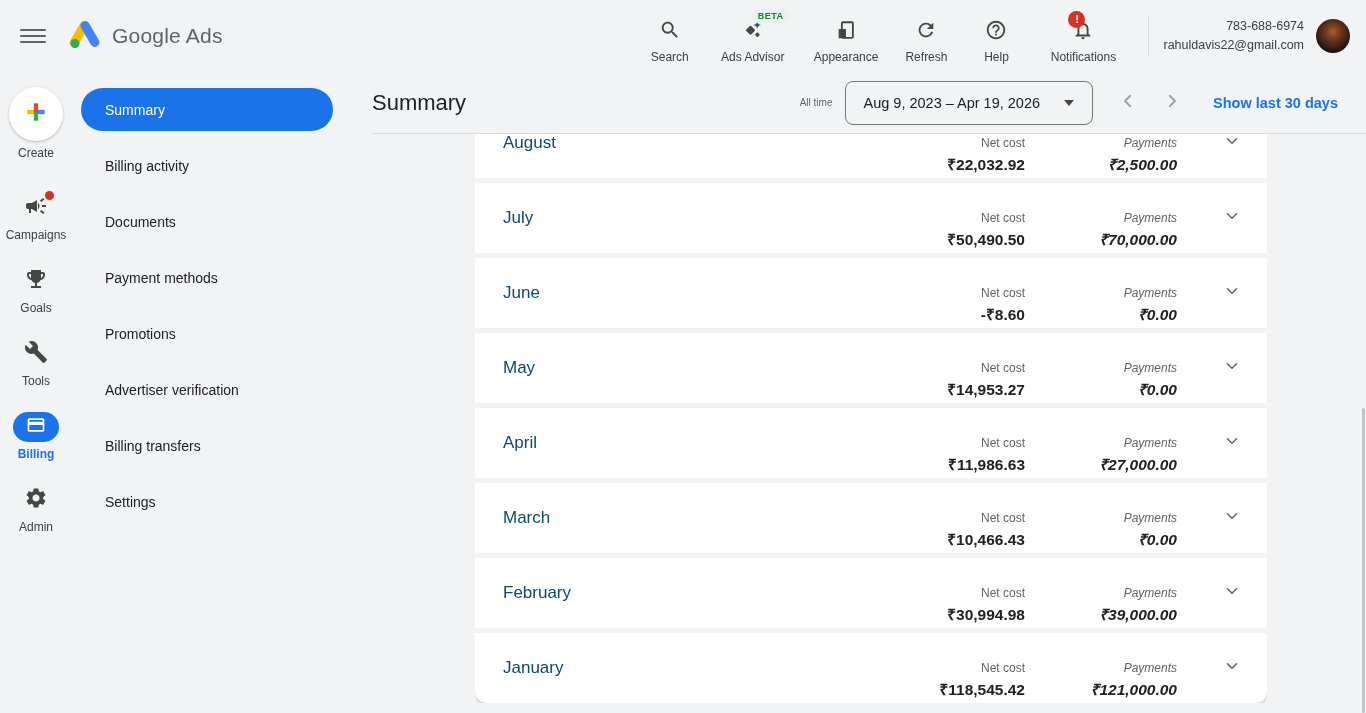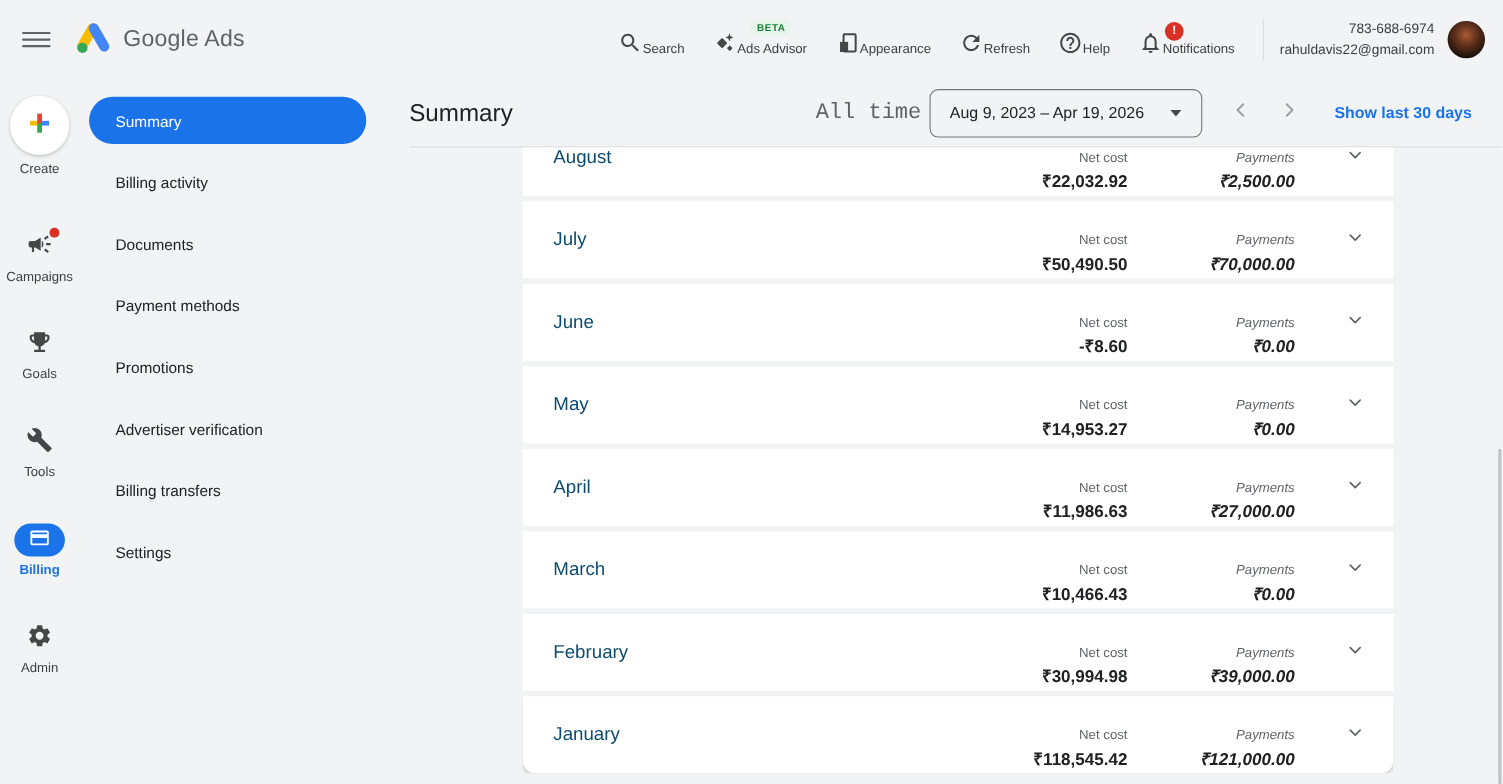--- a/index.html
+++ b/index.html
@@ -8,52 +8,52 @@
     font-family:"Liberation Sans", sans-serif;
     background:#f1f3f4; color:#202124; position:relative;
   }
   
   .topbar { height:72px; display:flex; align-items:center; padding:0 16px 0 20px; }
   .hamburger { width:26px; height:26px; display:flex; flex-direction:column; justify-content:center; gap:4px; cursor:pointer; }
   .hamburger span { display:block; height:2px; background:#5f6368; border-radius:1px; }
   .brand { display:flex; align-items:center; margin-left:22px; }
   .brand-name { font-size:21px; color:#5f6368; margin-left:10px; letter-spacing:.2px; }
   .topnav { display:flex; align-items:flex-start; margin-left:auto; gap:26px; padding-right:10px; }
-  .topnav-item { display:flex; flex-direction:row; align-items:center; position:relative; padding-top:10px; cursor:pointer; min-width:44px; }
+  .topnav-item { display:flex; flex-direction:column; align-items:center; position:relative; padding-top:10px; cursor:pointer; min-width:44px; }
   .topnav-item svg { width:22px; height:22px; }
   .topnav-label { font-size:12px; color:#3c4043; margin-top:5px; white-space:nowrap; }
   .beta-badge { position:absolute; top:0; left:34px; background:#e6f4ea; color:#188038; font-size:9px; font-weight:bold; letter-spacing:.5px; padding:2px 6px; border-radius:8px; }
   .alert-badge { position:absolute; top:2px; left:24px; width:17px; height:17px; border-radius:50%; background:#d93025; color:#fff; font-size:11px; font-weight:bold; display:flex; align-items:center; justify-content:center; }
   .acct-divider { width:1px; height:38px; background:#dadce0; margin:0 14px 0 16px; }
   .account { text-align:right; font-size:12.5px; color:#3c4043; line-height:1.55; }
   .avatar { width:34px; height:34px; border-radius:50%; margin-left:12px; flex:0 0 auto;
     background:radial-gradient(circle at 50% 38%, #a85a32 0%, #5c2f1b 38%, #1c110b 75%, #0a0706 100%); }
   
   .layout { display:flex; height:641px; }
-  .rail { width:72px; display:flex; flex-direction:column; align-items:center; padding-top:15px; flex:0 0 auto;gap:16px; }
+  .rail { width:72px; display:flex; flex-direction:column; align-items:center; padding-top:15px; flex:0 0 auto; }
   .create-btn { width:54px; height:54px; background:#fff; border-radius:50%; box-shadow:0 1px 3px rgba(60,64,67,.3); display:flex; align-items:center; justify-content:center; cursor:pointer; }
   .rail-label { font-size:12px; color:#3c4043; margin-top:5px; }
   .rail-item { display:flex; flex-direction:column; align-items:center; cursor:pointer; margin-top:24px; }
   .rail-item.first-group { margin-top:33px; }
   .rail-icon { height:30px; display:flex; align-items:center; justify-content:center; position:relative; }
   .rail-icon svg { width:24px; height:24px; }
   .red-dot { position:absolute; top:-2px; right:-6px; width:9px; height:9px; border-radius:50%; background:#d93025; }
   .rail-pill { width:46px; height:30px; background:#1a73e8; border-radius:15px; display:flex; align-items:center; justify-content:center; }
   .rail-pill svg { width:20px; height:20px; }
   .rail-item.active .rail-label { color:#1a73e8; font-weight:bold; }
   
   .subnav { width:300px; flex:0 0 auto; padding:16px 0 0 9px; }
   .subnav-item { width:252px; height:43px; display:flex; align-items:center; padding-left:24px; font-size:14px; color:#202124; border-radius:22px; margin-bottom:13px; cursor:pointer; }
   .subnav-item.active { background:#1a73e8; color:#fff; }
   
   .main { flex:1; display:flex; flex-direction:column; min-width:0; }
   .main-header { height:61px; display:flex; align-items:center; padding-right:28px; }
   .page-title { font-size:22px; color:#202124; }
   .header-right { margin-left:auto; display:flex; align-items:center; }
-  .range-label { font-size:20px; color:#5f6368; margin-right:7px;font-family:Liberation Mono, monospace; }
+  .range-label { font-size:10px; color:#5f6368; margin-right:12px; }
   .date-box { height:44px; border:1px solid #747775; border-radius:8px; background:transparent; display:flex; align-items:center; padding:0 18px 0 18px; font-size:14.5px; color:#202124; cursor:pointer; }
   .caret-down { width:0; height:0; border-left:5px solid transparent; border-right:5px solid transparent; border-top:6px solid #474747; margin-left:24px; }
   .pager-btn { margin-left:26px; cursor:pointer; display:flex; align-items:center; }
   .pager-btn svg { width:18px; height:18px; }
   .quick-link { margin-left:32px; font-size:14.5px; color:#1a73e8; font-weight:bold; cursor:pointer; white-space:nowrap; }
   .header-divider { height:1px; background:#dadce0; }
   
   .content { flex:1; position:relative; }
   .rows-viewport { position:absolute; left:103px; top:0; width:792px; height:569px; overflow:hidden; }
   .row { background:#fff; height:70px; display:flex; align-items:center; padding:0 26px 0 28px; cursor:pointer; }

